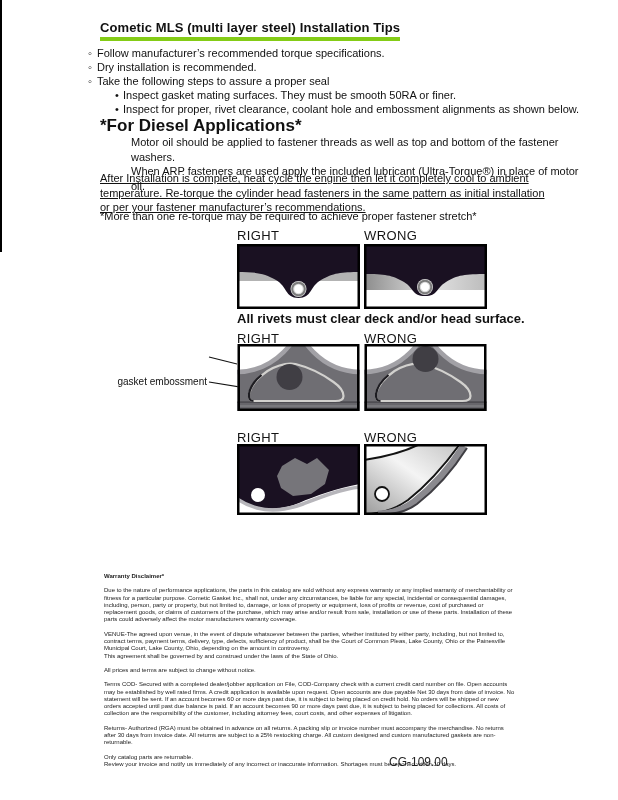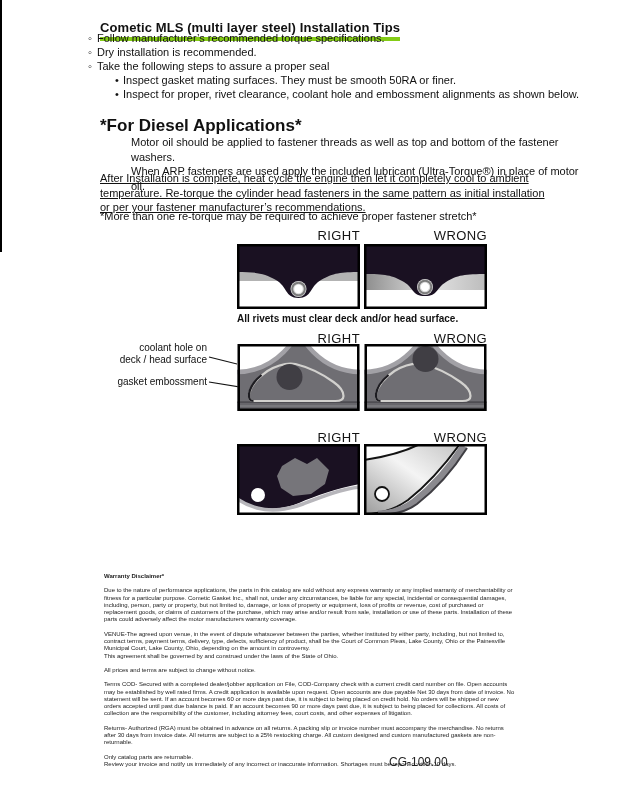--- a/index.html
+++ b/index.html
@@ -3,36 +3,36 @@
 <meta charset="utf-8">
 <style>
   html,body{margin:0;padding:0;background:#fff;}
   .page{position:relative;width:618px;height:800px;background:#ffffff;overflow:hidden;
         font-family:"Liberation Sans",sans-serif;color:#111;}
   .left-rule{position:absolute;left:0;top:0;width:2px;height:252px;background:#000;}
 
   .title{position:absolute;left:100px;top:20px;font-size:13px;font-weight:bold;
          border-bottom:4px solid #84cc16;padding-bottom:2px;letter-spacing:.1px;}
 
-  .bullets{position:absolute;left:88px;top:31px;font-size:11px;line-height:14px;}
+  .bullets{position:absolute;left:88px;top:46px;font-size:11px;line-height:14px;}
   .bullet{white-space:nowrap;}
   .bullet::before{content:"◦";display:inline-block;width:9px;}
   .sub-bullet{white-space:nowrap;padding-left:27px;}
   .sub-bullet::before{content:"•";display:inline-block;width:8px;}
 
   .diesel-heading{position:absolute;left:100px;top:116px;font-size:17px;font-weight:bold;}
   .body-para{position:absolute;left:100px;width:450px;font-size:11px;line-height:14.5px;white-space:pre-line;}
   .p1{top:135px;margin-left:31px;}
   .p2{top:171px;text-decoration:underline;}
   .note{top:209px;}
 
-  .dg-label{position:absolute;width:123px;text-align:right;font-size:13px;letter-spacing:.4px;color:#141414;}
+  .dg-label{position:absolute;width:123px;text-align:left;font-size:13px;letter-spacing:.4px;color:#141414;}
   .dg-box{position:absolute;width:123px;}
   .dg-box svg{display:block;}
-  .dg-caption{position:absolute;left:237px;font-size:10px;font-weight:bold;white-space:pre-line;line-height:13.5px;}
+  .dg-caption{position:absolute;left:237px;font-size:13px;font-weight:bold;white-space:pre-line;line-height:13.5px;}
 
   .annot{position:absolute;left:95px;width:112px;text-align:right;font-size:10px;line-height:11.5px;white-space:pre-line;}
   .leader-svg{position:absolute;left:100px;top:338px;}
 
   .warranty{position:absolute;left:104px;top:573px;width:412px;font-size:6px;line-height:7.3px;color:#222;}
   .warranty .w-head{font-weight:bold;margin-bottom:7px;}
   .warranty p{margin:0 0 7px 0;white-space:pre-line;}
 
   .page-code{position:absolute;left:389px;top:755px;font-size:12px;color:#222;}
 </style>
@@ -91,22 +91,20 @@
       <circle cx="61" cy="43" r="6.3" fill="none" stroke="#7c7c7c" stroke-width="2"></circle>
       <circle cx="61" cy="43" r="4.2" fill="#ffffff"></circle>
       <rect x="1.25" y="1.25" width="120.5" height="62.5" fill="none" stroke="#000" stroke-width="2.5"></rect>
     </svg>
   </div>
   <div class="dg-caption" style="top:312px;">All rivets must clear deck and/or head surface.</div>
 
   <div class="dg-label" style="left:237px;top:331px;">RIGHT</div>
   <div class="dg-label" style="left:364px;top:331px;">WRONG</div>
 
-  <div class="annot" style="top:342px;">coolant hole on
-deck / head surface</div>
   <div class="annot" style="top:376px;">gasket embossment</div>
   <svg class="leader-svg" width="200" height="62">
     <line x1="109" y1="19" x2="189" y2="39" stroke="#111" stroke-width="1.2"></line>
     <line x1="109" y1="44" x2="158" y2="52" stroke="#111" stroke-width="1.2"></line>
   </svg>
 
   <div class="dg-box" style="left:237px;top:344px;">
     <svg width="123" height="67" viewBox="0 0 122 67">
       <rect width="122" height="67" fill="#6f6e73"></rect>
       <circle cx="-2" cy="-40" r="68" fill="#ffffff" stroke="#a2a1a6" stroke-width="4.5"></circle>

